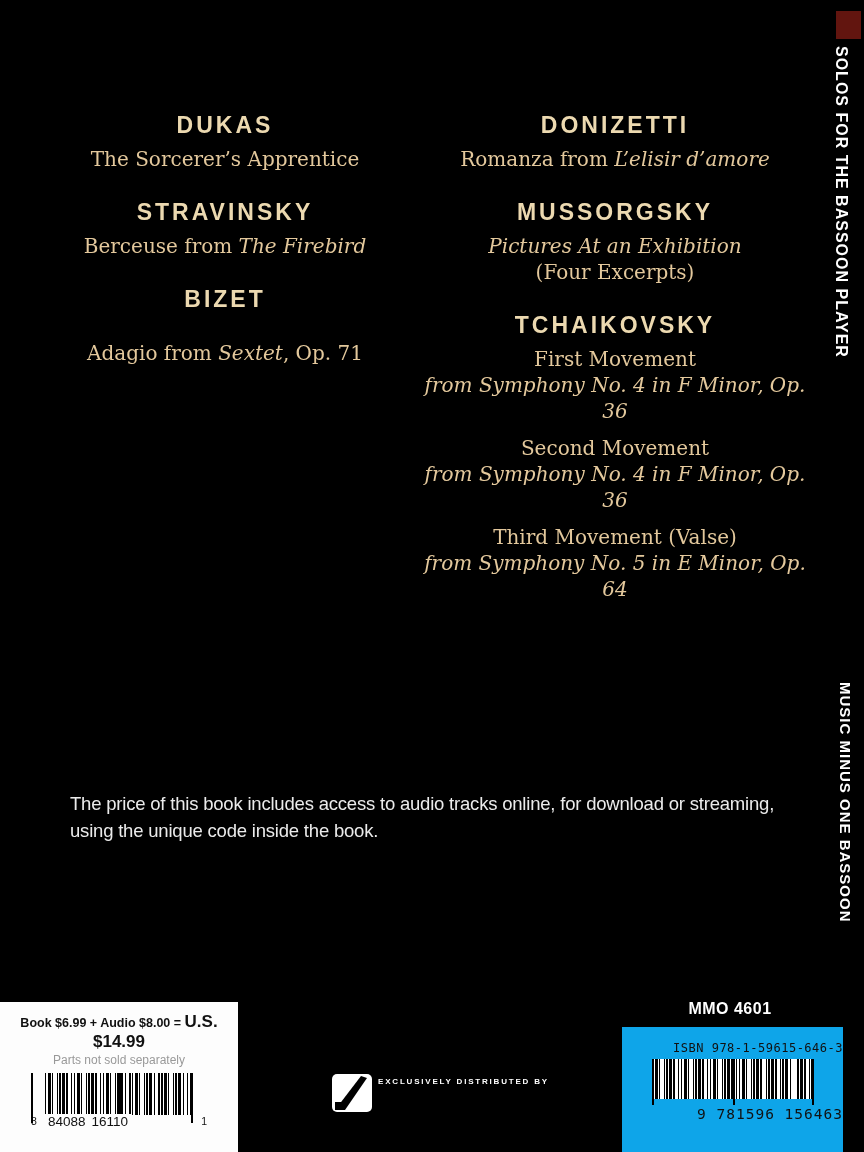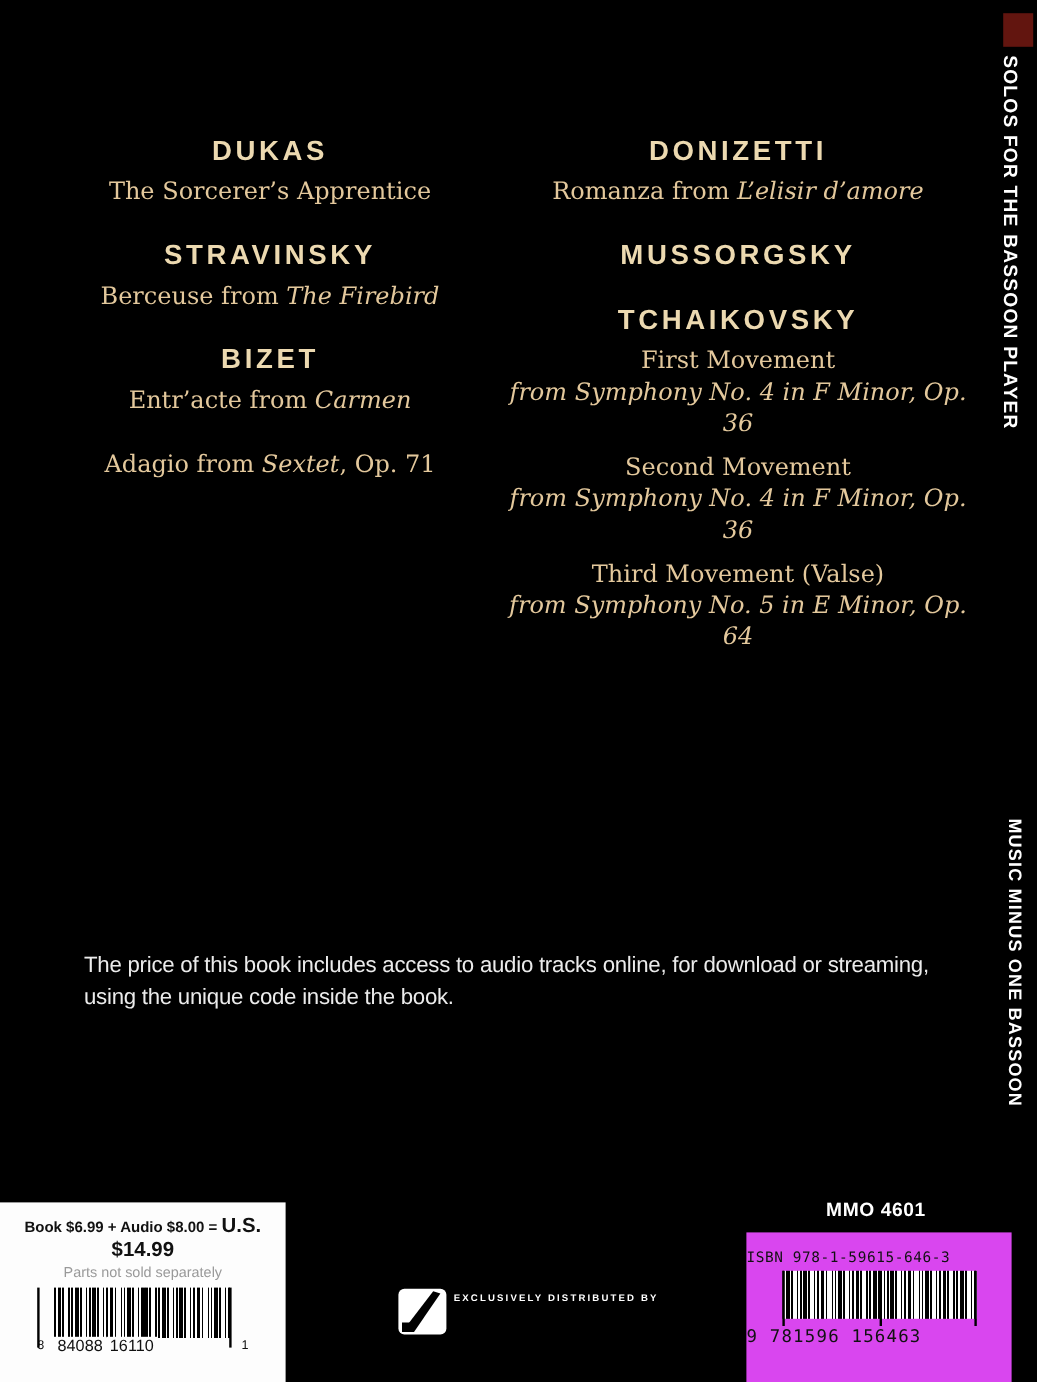--- a/index.html
+++ b/index.html
@@ -53,22 +53,22 @@
   .upc-outer-left{left:0;} .upc-outer-right{right:0;}
 
   .hl-block{position:absolute;left:292px;top:1072px;width:296px;display:flex;align-items:flex-start;
             justify-content:center;gap:5px;}
   .hl-text{display:flex;flex-direction:row;align-items:center;}
   .hl-tagline{color:#fff;font-size:8px;font-weight:bold;letter-spacing:1.8px;margin-top:5px;}
   .hl-wordmark{color:#fff;font-family:"Liberation Serif",serif;font-weight:bold;font-size:28px;
                letter-spacing:0.5px;line-height:1;margin-top:2px;white-space:nowrap;}
   .hl-reg{font-size:11px;vertical-align:9px;}
 
-  .isbn-box{position:absolute;left:622px;top:1027px;width:221px;height:125px;background:#d946ef;
-            text-align:left;font-family:"DejaVu Sans Mono","Liberation Mono",monospace;color:#111;}
+  .isbn-box{position:absolute;left:622px;top:1027px;width:221px;height:125px;background:#0ea5e9;
+            text-align:right;font-family:"DejaVu Sans Mono","Liberation Mono",monospace;color:#111;}
   .isbn-text{margin-top:14px;font-size:12px;letter-spacing:0.5px;}
   .ean{position:relative;width:170px;height:40px;margin:4px auto 0;}
   .ean .bars{position:absolute;left:4px;right:4px;top:0;height:40px;}
   .ean .guard{height:46px;}
   .ean-digits{font-size:14.5px;margin-top:7px;letter-spacing:1px;}
 </style>
 </head>
 <body>
 
 <div class="cover">
@@ -86,39 +86,40 @@
         </div>
       </div>
       <div class="group">
         <div class="composer">STRAVINSKY</div>
         <div class="piece">
           <div class="line"><span>Berceuse from </span><span class="it">The Firebird</span></div>
         </div>
       </div>
       <div class="group">
         <div class="composer">BIZET</div>
-        <div class="piece">
-          <div class="line"><span>Entr’acte from </span><span class="it">Carmen</span></div>
-        </div>
       </div>
       <div class="group">
         <div class="piece">
           <div class="line"><span>Adagio from </span><span class="it">Sextet</span><span>, Op. 71</span></div>
         </div>
       </div>
     </div>
   <div class="col col-right">
       <div class="group">
         <div class="composer">DONIZETTI</div>
         <div class="piece">
           <div class="line"><span>Romanza from </span><span class="it">L’elisir d’amore</span></div>
         </div>
       </div>
       <div class="group">
         <div class="composer">MUSSORGSKY</div>
+        <div class="piece">
+          <div class="line"><span class="it">Pictures At an Exhibition</span></div>
+          <div class="line"><span>(Four Excerpts)</span></div>
+        </div>
       </div>
       <div class="group">
         <div class="composer">TCHAIKOVSKY</div>
         <div class="piece">
           <div class="line"><span>First Movement</span></div>
           <div class="line"><span class="it">from </span><span class="it">Symphony No. 4 in F Minor, Op. 36</span></div>
         </div>
         <div class="piece">
           <div class="line"><span>Second Movement</span></div>
           <div class="line"><span class="it">from </span><span class="it">Symphony No. 4 in F Minor, Op. 36</span></div>

